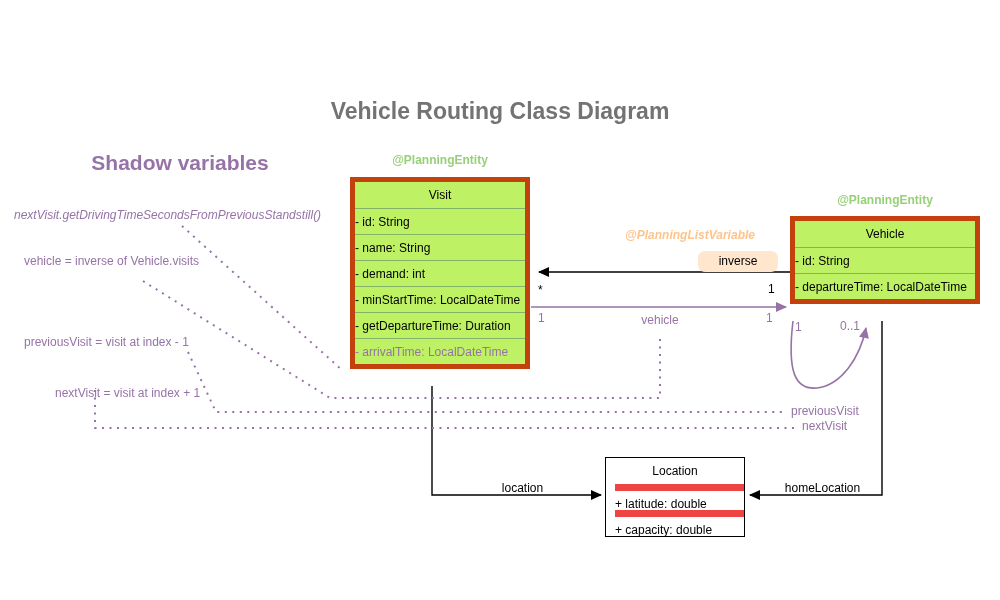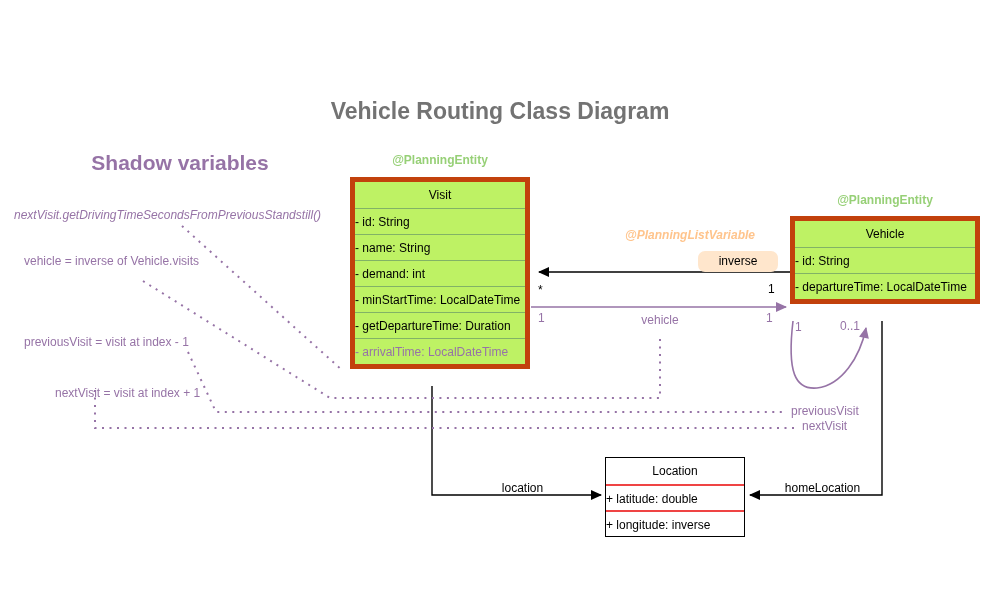--- a/index.html
+++ b/index.html
@@ -14,21 +14,21 @@
   .ann-green{color:#97d077;}
   .ann-orange{color:#ffc48c;}
   .badge{left:698px;top:251px;width:80px;height:21px;background:#ffe6cc;border-radius:7px;
          font-size:12px;color:#000;text-align:center;line-height:21px;}
   .cls{box-sizing:border-box;font-size:12px;}
   .cls .hdr{text-align:center;font-weight:normal;height:26px;line-height:26px;box-sizing:border-box;}
   .cls .row{height:26px;line-height:26px;padding-left:0;box-sizing:border-box;white-space:nowrap;overflow:hidden;}
   .green-box{border:5px solid #c2410c;background:#bef264;color:#000;}
   .green-box .row{border-top:1px solid #82b366;}
   .white-box{border:1px solid #000;background:#fff;color:#000;}
-  .white-box .row{border-top:2px solid #ef4444;}
+  .white-box .row{border-top:7px solid #ef4444;margin-left:9px;}
   .row-purple{color:#9673a6;}
   .mult{font-size:12px;color:#000;white-space:nowrap;}
   .mult-p{font-size:12px;color:#9673a6;white-space:nowrap;}
   .edge{font-size:12px;color:#000;text-align:center;white-space:nowrap;}
 </style>
 </head>
 <body>
 
 <div id="canvas">
 
@@ -84,21 +84,21 @@
 
   <div class="abs cls green-box" style="left:790px;top:216px;width:190px;">
     <div class="hdr">Vehicle</div>
     <div class="row">- id: String</div>
     <div class="row">- departureTime: LocalDateTime</div>
   </div>
 
   <div class="abs cls white-box" style="left:605px;top:457px;width:140px;">
     <div class="hdr">Location</div>
     <div class="row">+ latitude: double</div>
-    <div class="row">+ longitude: inverse</div>
+    <div class="row">+ capacity: double</div>
   </div>
 
   <div class="abs mult" style="left:538px;top:283px;">*</div>
   <div class="abs mult" style="left:768px;top:282px;">1</div>
   <div class="abs mult-p" style="left:538px;top:311px;">1</div>
   <div class="abs mult-p" style="left:620px;top:313px;width:80px;text-align:center;">vehicle</div>
   <div class="abs mult-p" style="left:766px;top:311px;">1</div>
   <div class="abs mult-p" style="left:795px;top:320px;">1</div>
   <div class="abs mult-p" style="left:840px;top:319px;">0..1</div>
   <div class="abs edge" style="left:480px;top:481px;width:85px;">location</div>

